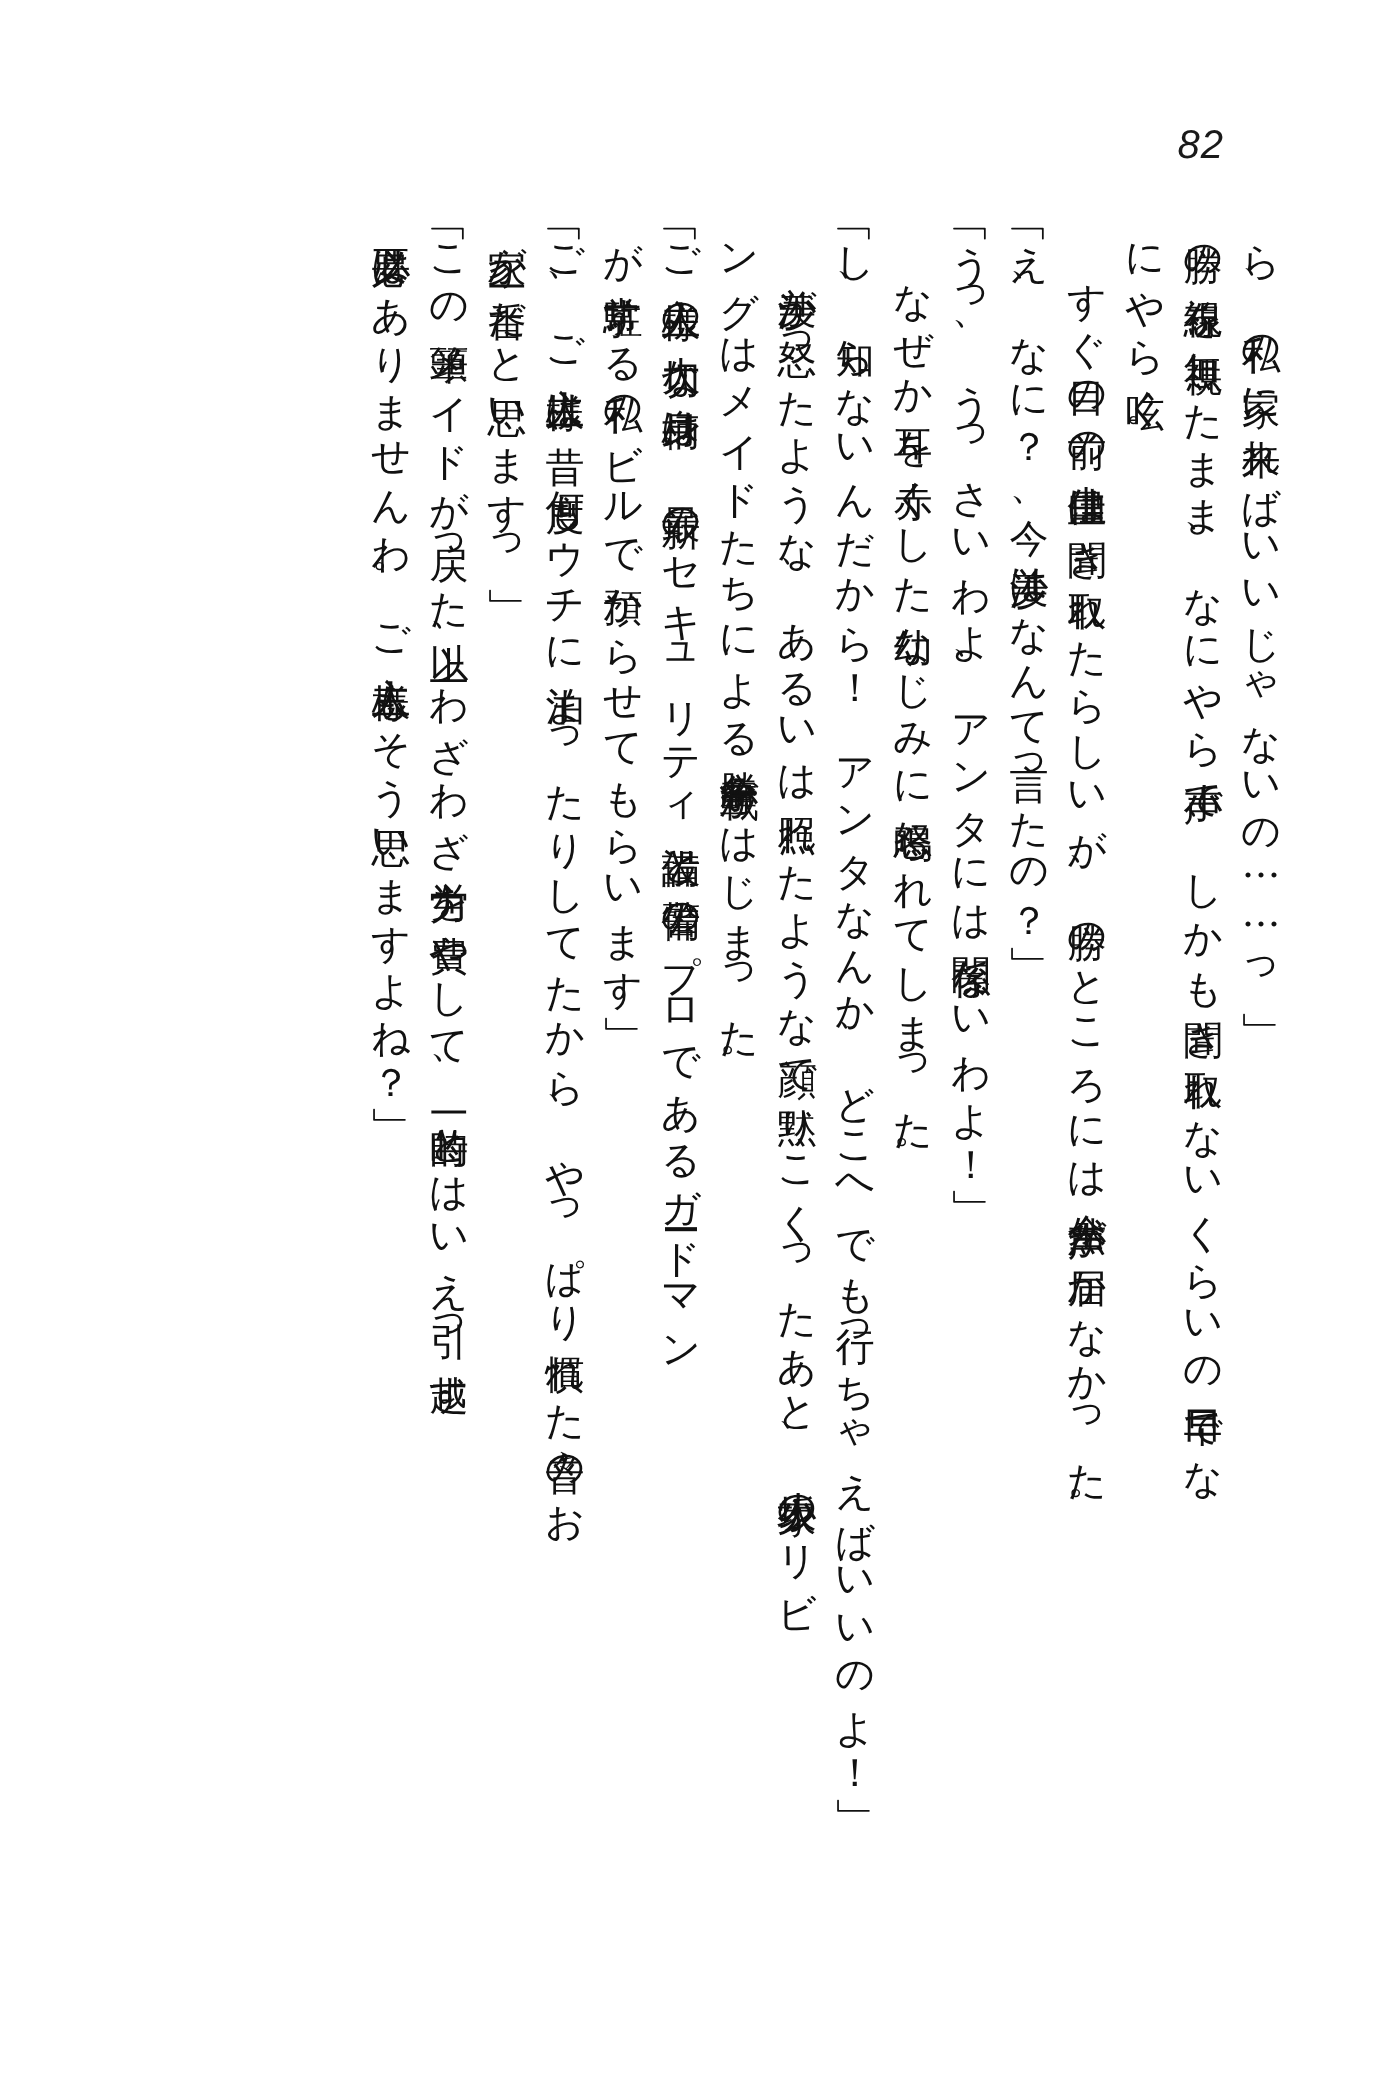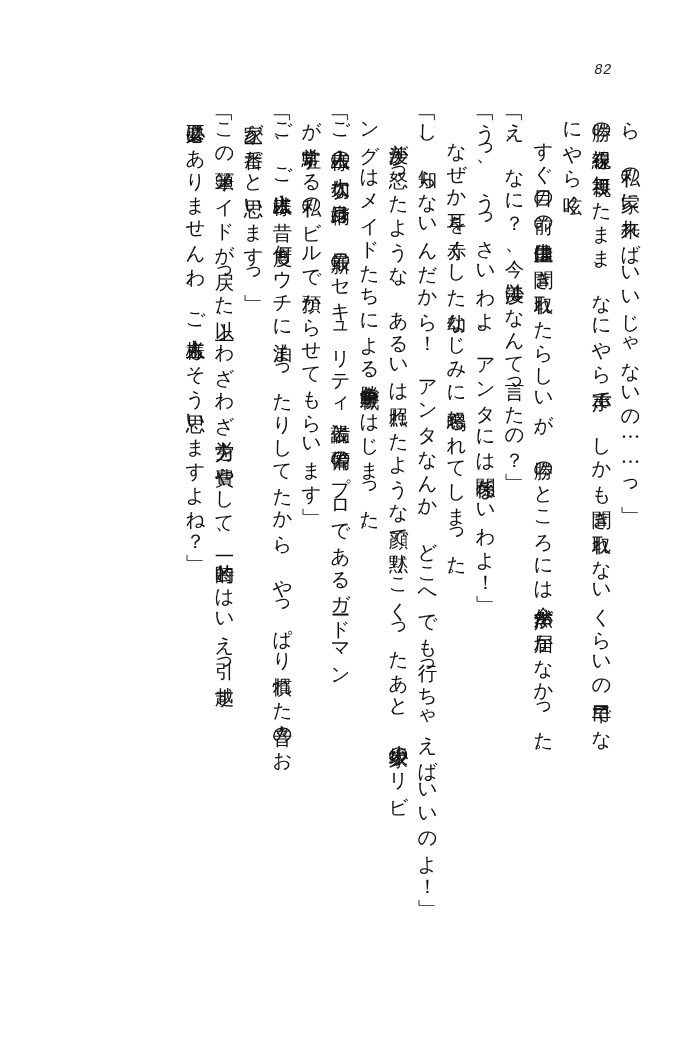--- a/index.html
+++ b/index.html
@@ -22,23 +22,23 @@
     width: 700px;
     height: 1050px;
     background: #ffffff;
   }
 
   
   .page-number {
     position: absolute;
     top: 62px;
     right: 88px;
-    font-size: 14px;
+    font-size: 20px;
     font-style: italic;
-    font-family: Liberation Mono, monospace;
+    font-family: Liberation Sans, sans-serif;
     color: #1a1a1a;
     letter-spacing: 0.5px;
   }
 
   
   .text-block {
     position: absolute;
     top: 108px;
     left: 60px;
     right: 60px;

